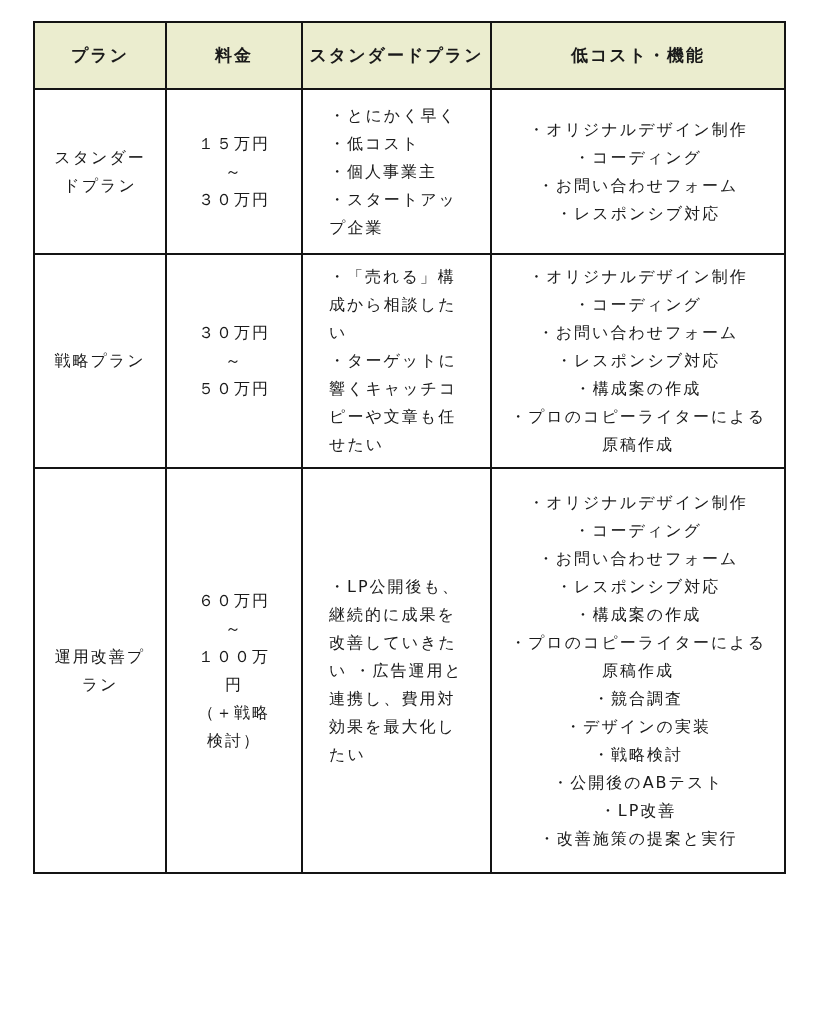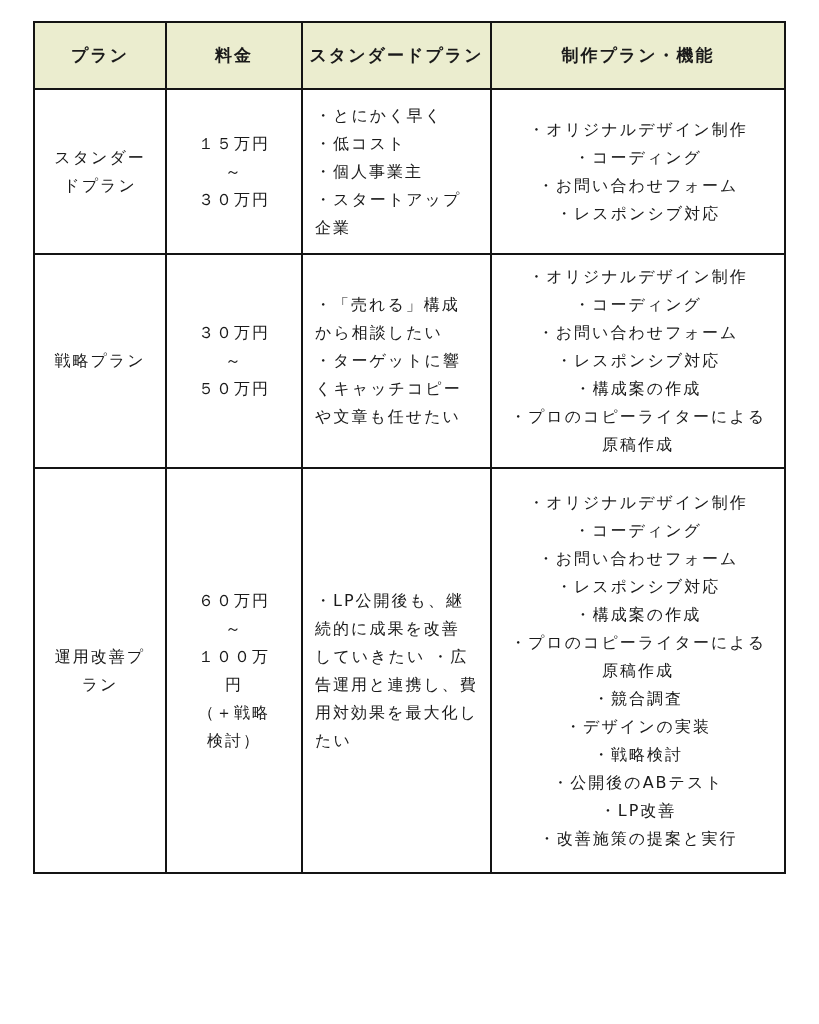--- a/index.html
+++ b/index.html
@@ -73,21 +73,21 @@
     padding: 6px 12px;
     margin-top: 8px;
   }
   td.cell-price {
     text-align: center;
     padding: 6px 27px;
     white-space: pre-line;
   }
   td.cell-recommend {
     text-align: left;
-    padding: 8px 12px;
+    padding: 8px 26px;
     white-space: pre-line;
   }
   td.cell-features {
     text-align: center;
     padding: 8px 16px;
     white-space: pre-line;
   }
 </style>
 </head>
 <body>
@@ -101,21 +101,21 @@
         <col style="width:132px">
         <col style="width:136px">
         <col style="width:189px">
         <col style="width:294px">
       </colgroup>
       <thead>
         <tr>
           <th>プラン</th>
           <th>料金</th>
           <th>スタンダードプラン</th>
-          <th>制作プラン・機能</th>
+          <th>低コスト・機能</th>
         </tr>
       </thead>
       <tbody>
         <tr class="row-standard">
           <td class="cell-plan">スタンダードプラン</td>
           <td class="cell-price">１５万円
 ～
 ３０万円</td>
           <td class="cell-recommend">・とにかく早く
 ・低コスト

